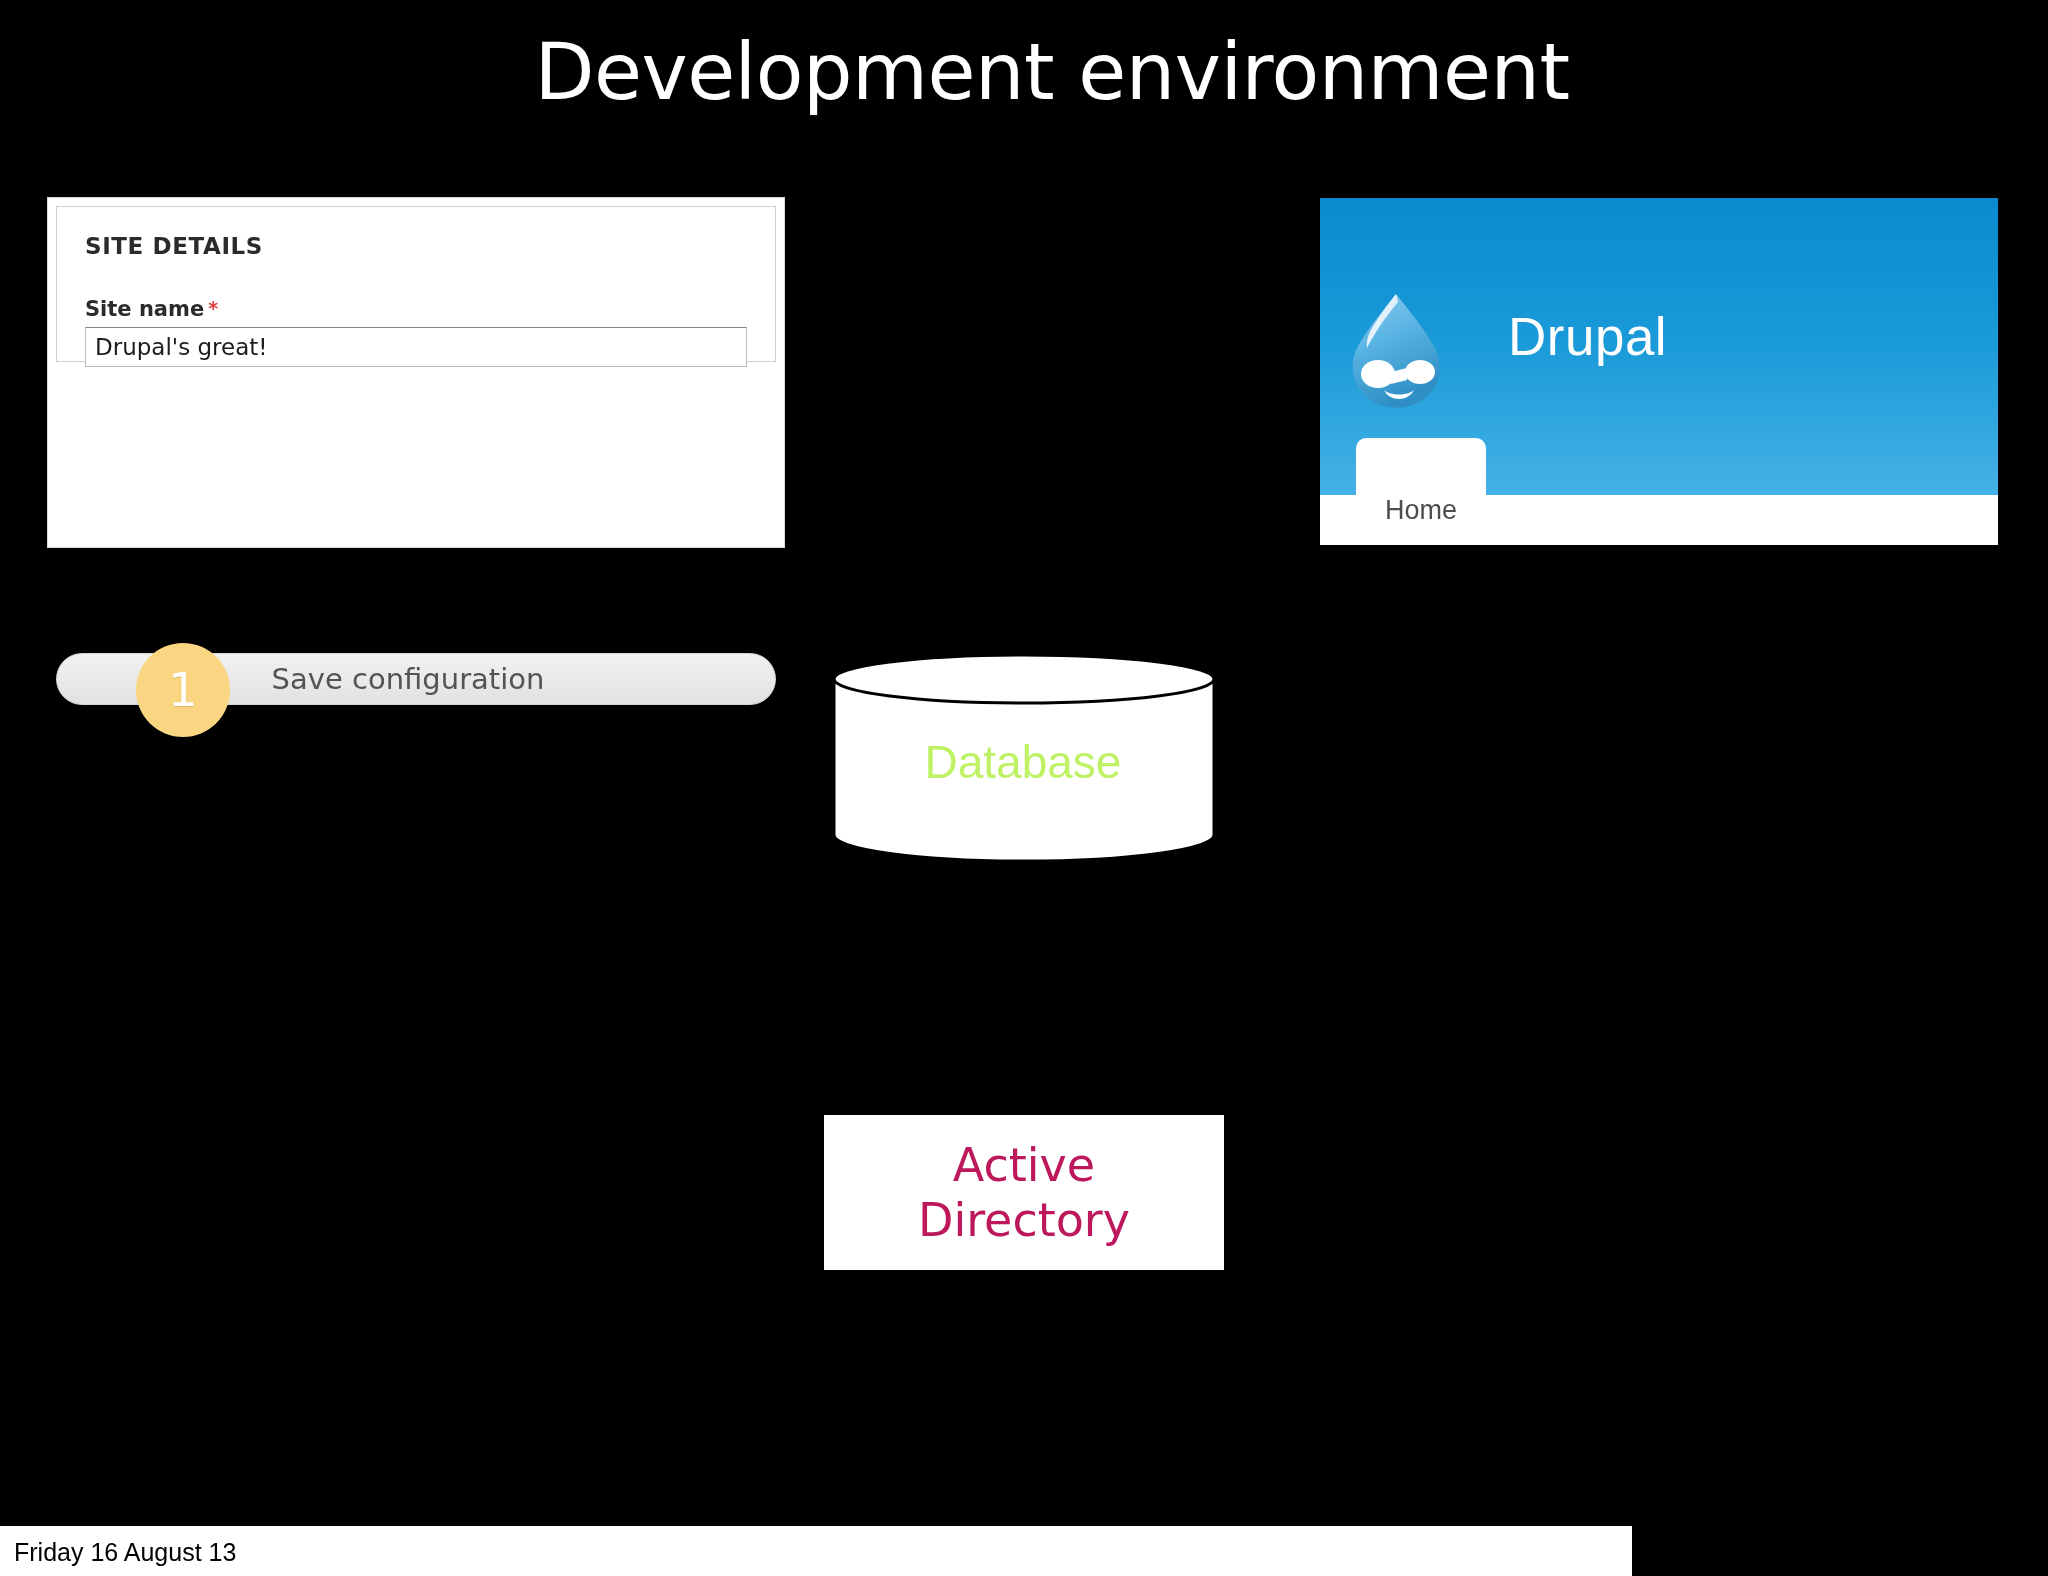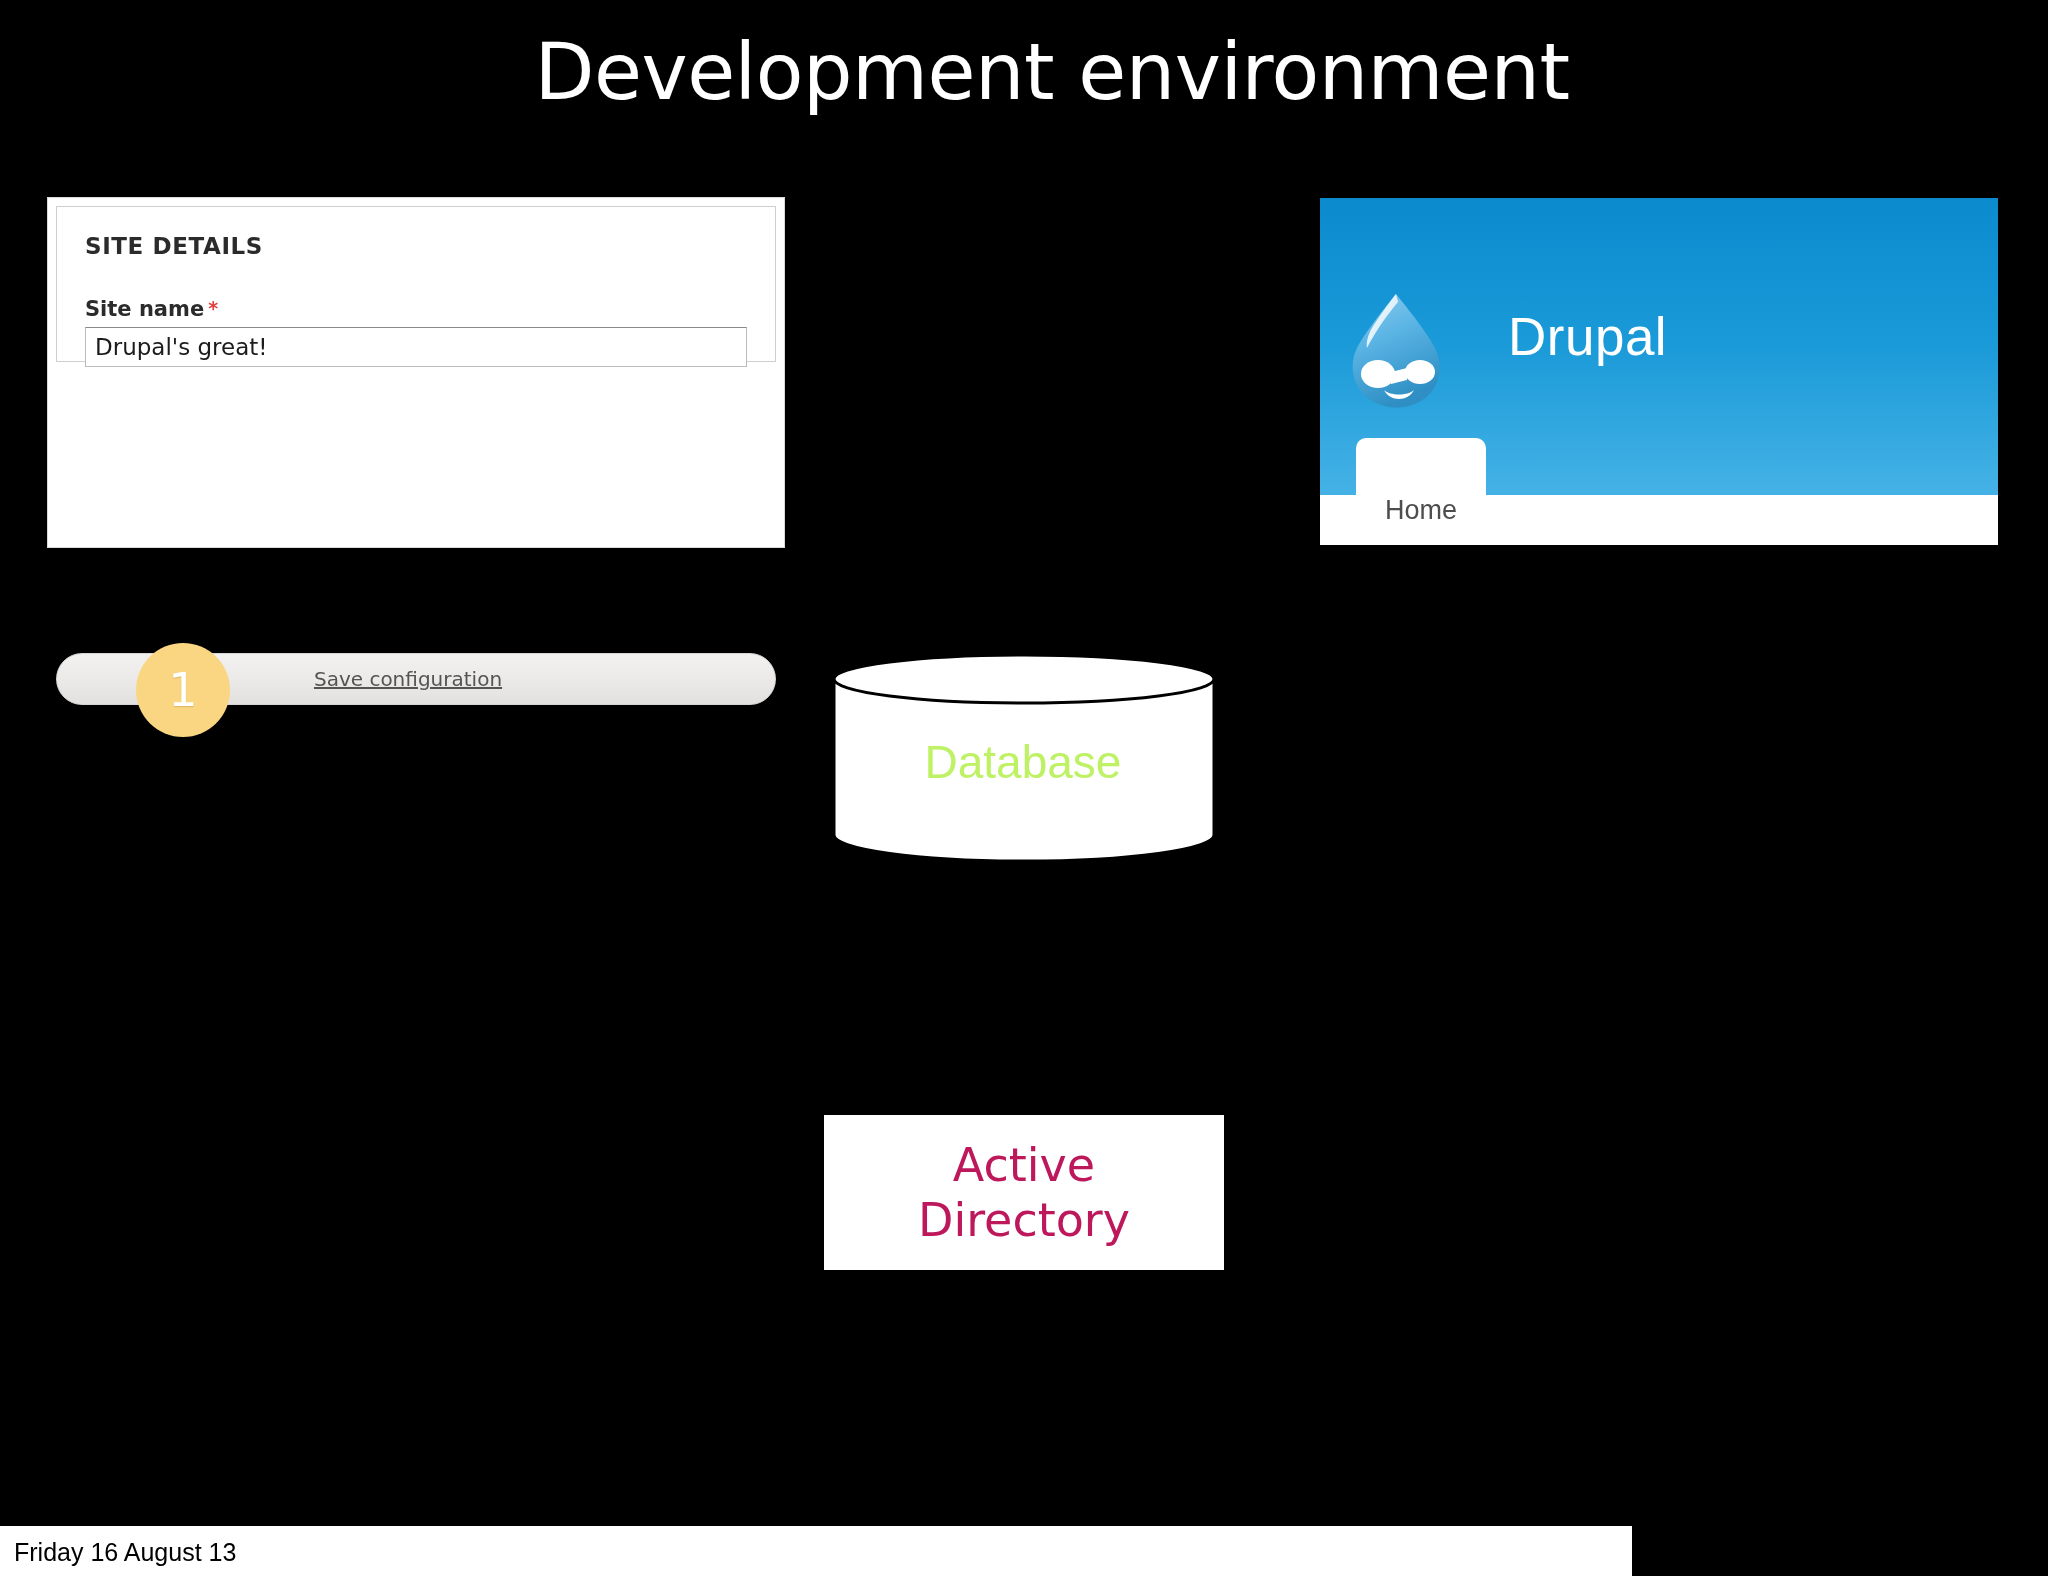--- a/index.html
+++ b/index.html
@@ -113,22 +113,21 @@
   }
   .save-button-label {
     position: absolute;
     left: 0;
     right: 16px;
     top: 0;
     line-height: 50px;
     text-align: center;
     color: #555353;
     font-family: "DejaVu Sans", sans-serif;
-    font-size: 20px;
-    text-decoration: underline;
+    font-size: 29px;
   }
   .step-badge {
     position: absolute;
     left: 88px;
     top: 445px;
     width: 94px;
     height: 94px;
     border-radius: 50%;
     background: #fad582;
     color: #ffffff;

